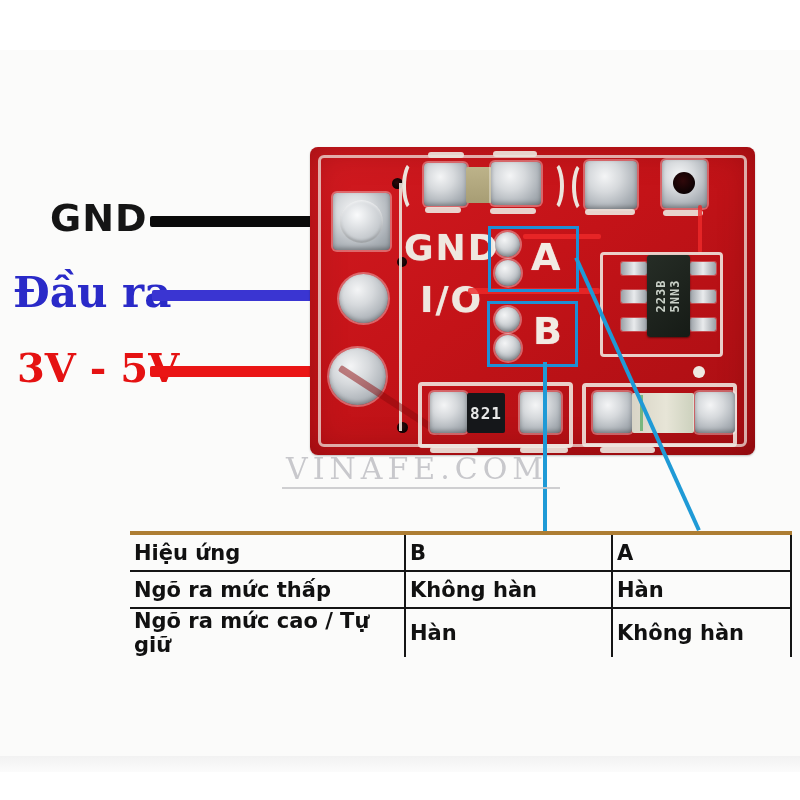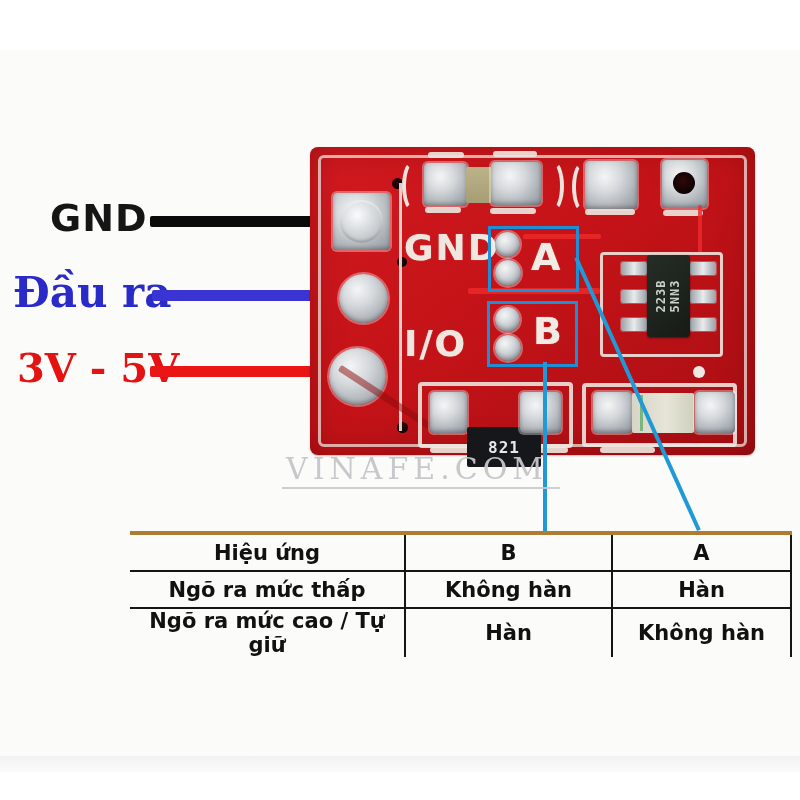--- a/index.html
+++ b/index.html
@@ -78,21 +78,21 @@
 
   
   .wm { left:286px; top:451px; font:400 30px "DejaVu Serif",serif; color:#c6c6ca;
     letter-spacing:5px; opacity:.95; }
   .wm-line { left:282px; top:487px; width:278px; height:2px; background:#cacacc; opacity:.9; }
 
   
   table.cfg { position:absolute; left:130px; top:531px; width:661px;
     border-collapse:collapse; table-layout:fixed;
     border-top:4px solid #ad7d33; }
-  table.cfg td { height:35px; text-align:center; vertical-align:middle;
+  table.cfg td { height:35px; vertical-align:middle;
     border-bottom:2px solid #151515; color:#111;
     font:bold 21px "DejaVu Sans",sans-serif; padding:0 4px; overflow:hidden; }
   table.cfg td + td { border-left:2px solid #151515; }
   table.cfg td:last-child { border-right:2px solid #151515; }
   table.cfg tr:last-child td { border-bottom:none; }
 </style>
 </head>
 <body>
 
 <div id="stage">
@@ -117,21 +117,21 @@
     <div class="abs silver pad-rd" style="left:29px; top:127px; width:49px; height:49px;"></div>
     <div class="abs silver pad-rd" style="left:19px; top:201px; width:57px; height:57px;"></div>
 
     <div class="abs hole" style="left:82px; top:31px; width:11px; height:11px;"></div>
     <div class="abs hole" style="left:87px; top:110px; width:10px; height:10px;"></div>
     <div class="abs hole" style="left:87px; top:275px; width:11px; height:11px;"></div>
     <div class="abs whitedot" style="left:383px; top:219px; width:12px; height:12px;"></div>
 
     <div class="abs vline" style="left:89px; top:36px; height:248px;"></div>
     <div class="abs silk silk-pin" style="left:94px; top:80px;">GND</div>
-    <div class="abs silk silk-pin" style="left:94px; top:132px;margin-top:44px;">I/O</div>
+    <div class="abs silk silk-pin" style="left:110px; top:132px;">I/O</div>
 
     <div class="abs bracket bracket-l" style="left:92px; top:13px;"></div>
     <div class="abs silver pad-sq" style="left:114px; top:16px; width:43px; height:43px;"></div>
     <div class="abs cap-body" style="left:156px; top:20px; width:26px; height:36px;"></div>
     <div class="abs silver pad-sq" style="left:181px; top:15px; width:50px; height:43px;"></div>
     <div class="abs bracket bracket-r" style="left:231px; top:13px;"></div>
     <div class="abs bracket bracket-l" style="left:262px; top:14px;"></div>
     <div class="abs silver pad-sq" style="left:275px; top:14px; width:52px; height:48px;"></div>
     <div class="abs silver pad-sq" style="left:352px; top:13px; width:45px; height:48px;">
       <div class="abs hole" style="left:11px; top:12px; width:22px; height:22px;"></div>
@@ -170,21 +170,21 @@
     <div class="abs ic-pin" style="left:380px; top:143px; width:26px; height:13px;"></div>
     <div class="abs ic-pin" style="left:380px; top:171px; width:26px; height:13px;"></div>
     <div class="abs ic-body" style="left:337px; top:108px; width:43px; height:82px;"></div>
     <div class="abs ic-text" style="left:358px; top:149px;">
       <span style="display:block;">223B</span>
       <span style="display:block;">5NN3</span>
     </div>
 
     <div class="abs outline" style="left:108px; top:235px; width:147px; height:58px;"></div>
     <div class="abs silver pad-sq" style="left:120px; top:245px; width:37px; height:41px;"></div>
-    <div class="abs res-body" style="left:157px; top:246px; width:74px; height:40px;margin-top:34px;">
+    <div class="abs res-body" style="left:157px; top:246px; width:38px; height:40px;">
       <span class="res-txt">821</span>
     </div>
     <div class="abs silver pad-sq" style="left:210px; top:245px; width:41px; height:41px;"></div>
 
     <div class="abs outline" style="left:272px; top:236px; width:147px; height:56px;"></div>
     <div class="abs silver pad-sq" style="left:283px; top:245px; width:39px; height:41px;"></div>
     <div class="abs led-body" style="left:322px; top:246px; width:62px; height:40px;">
       <div class="abs led-line" style="left:8px; top:2px; height:36px;"></div>
     </div>
     <div class="abs silver pad-sq" style="left:385px; top:245px; width:40px; height:41px;"></div>

